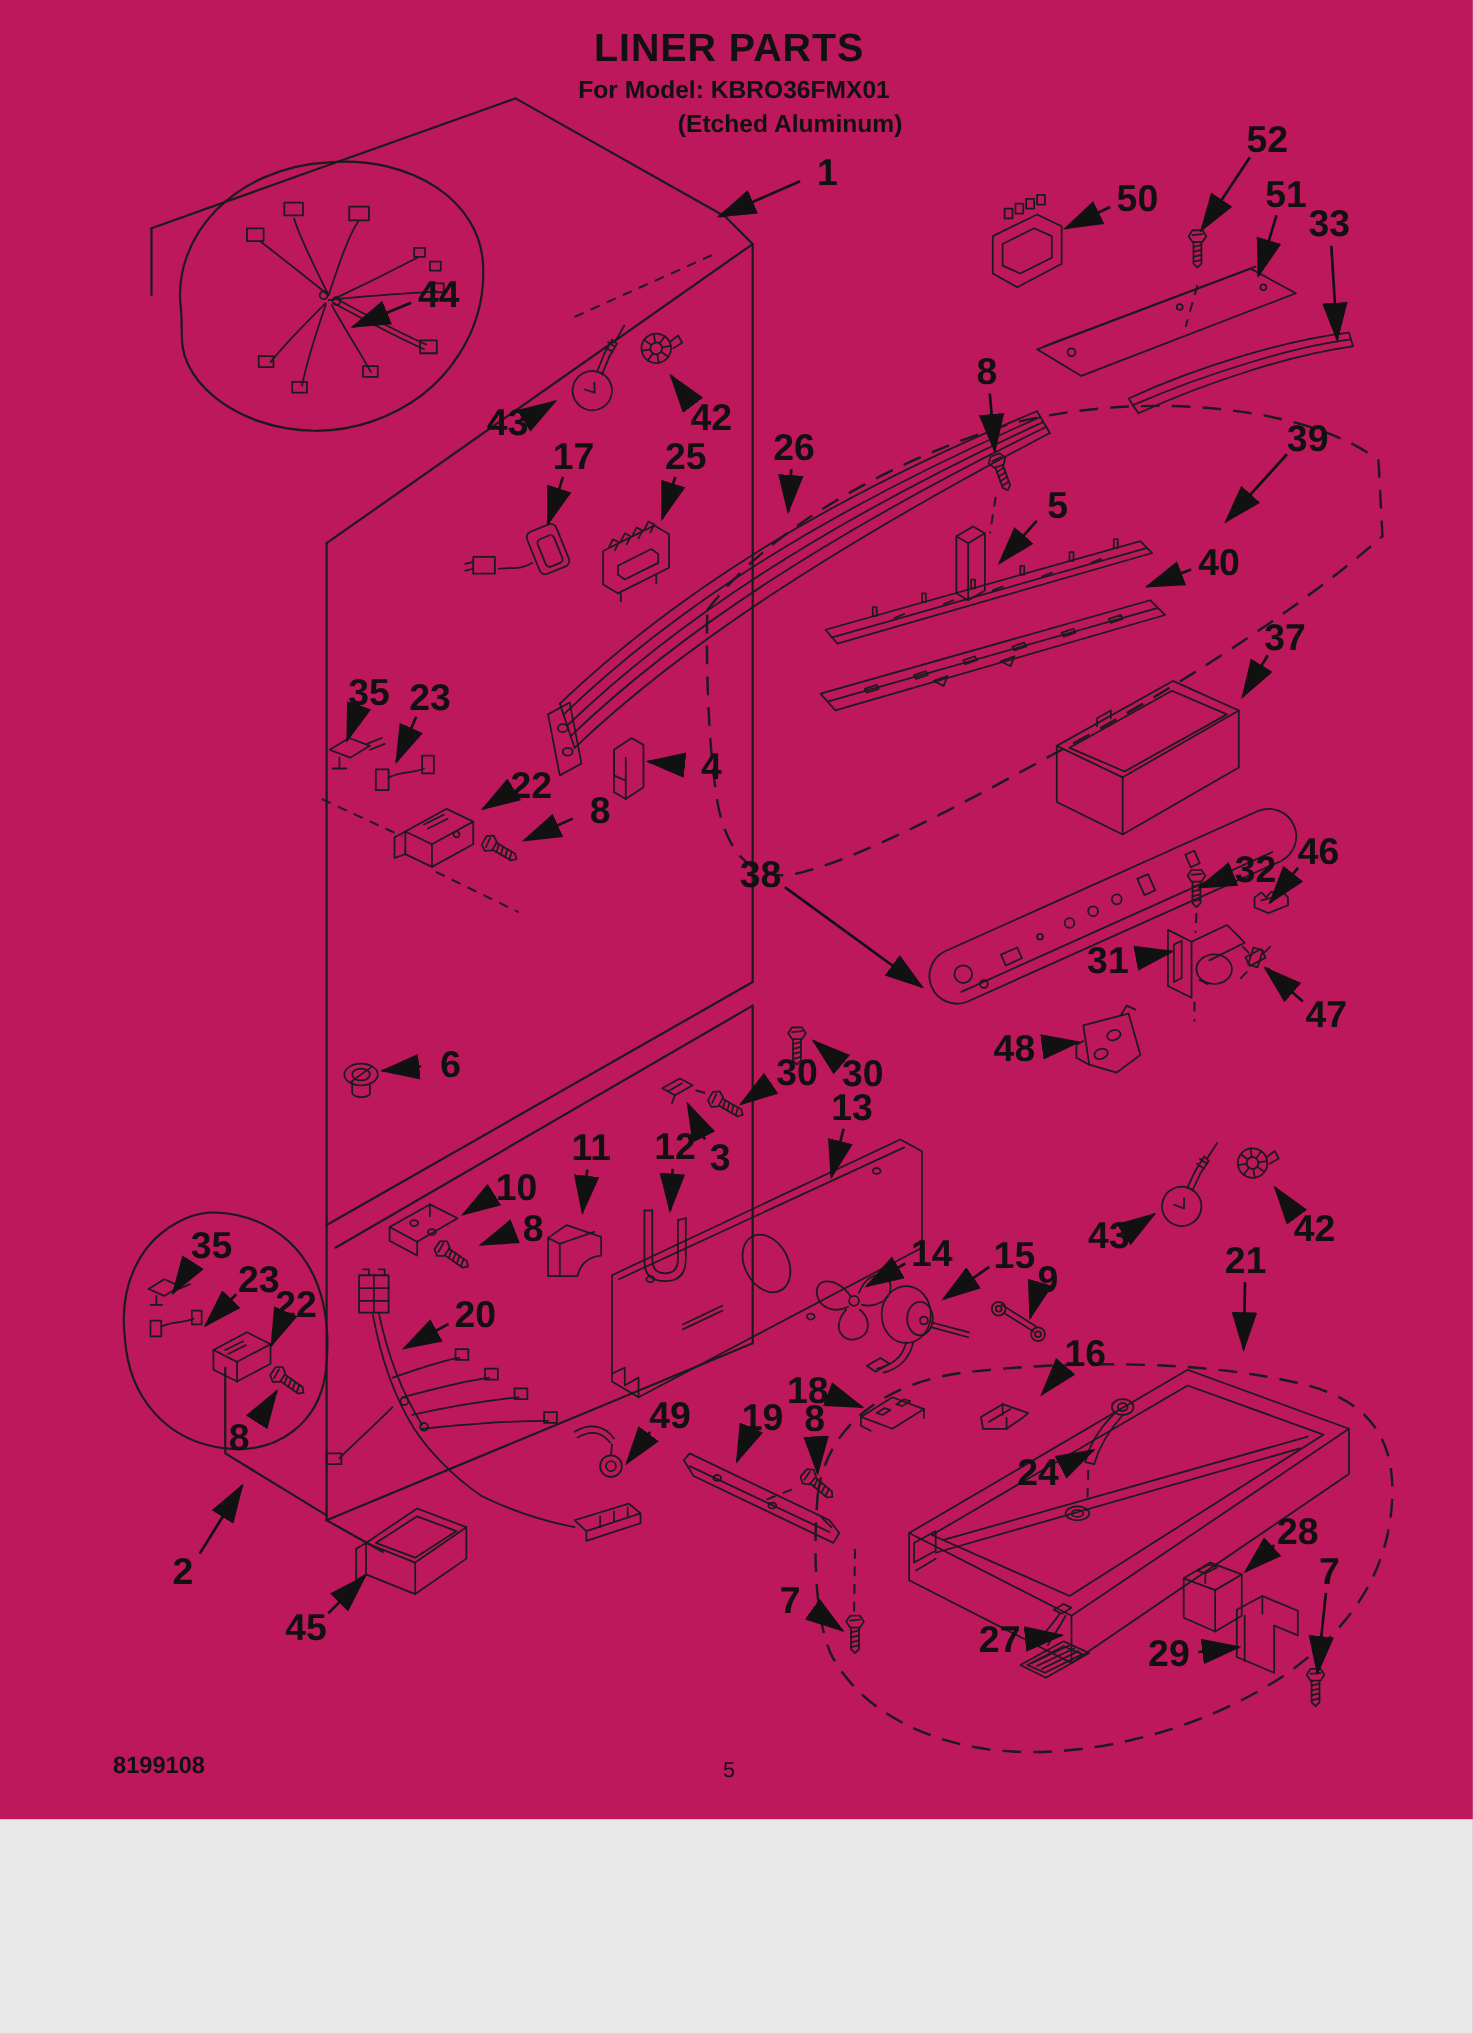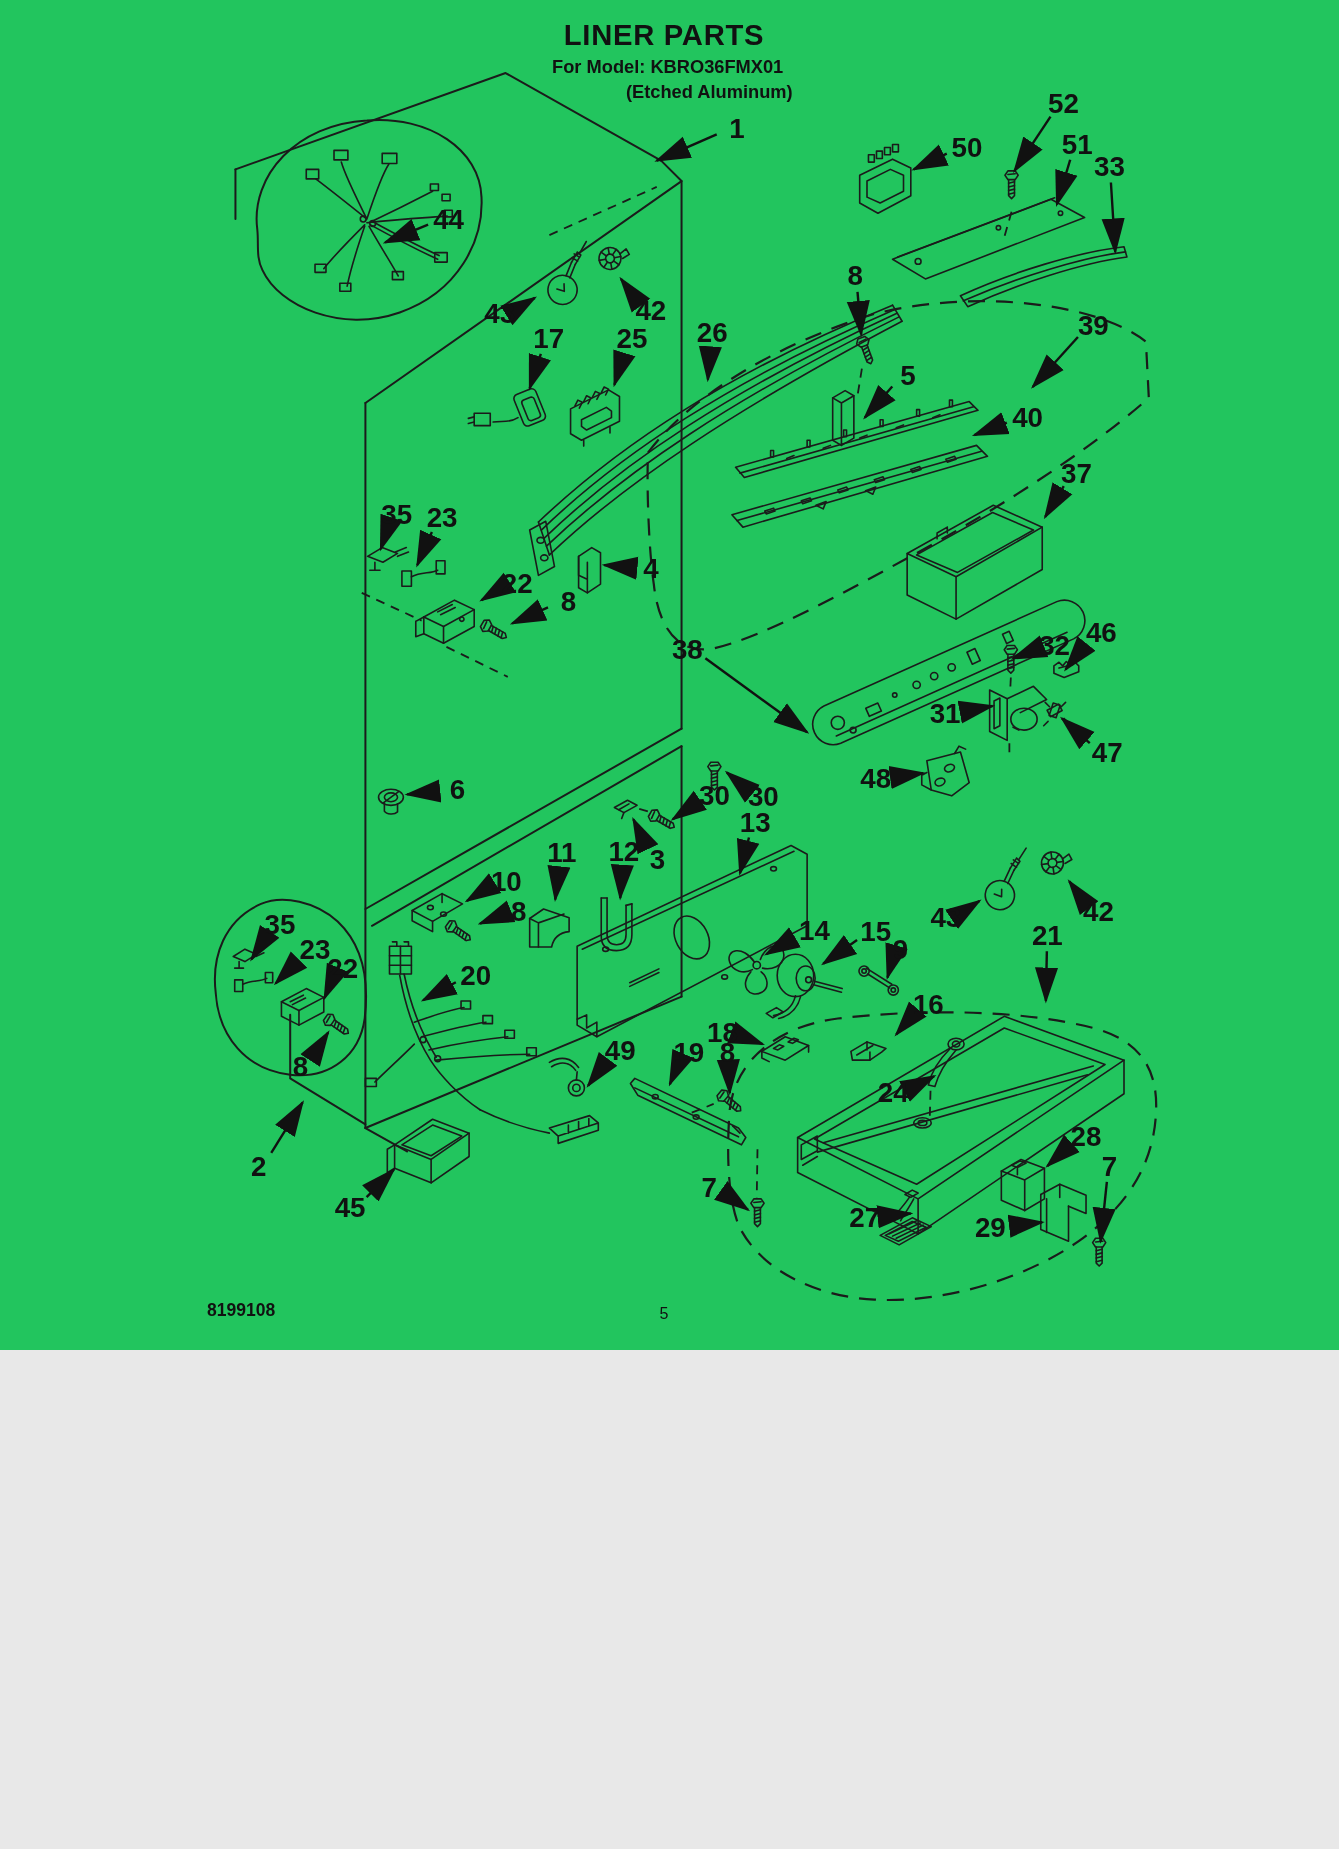--- a/index.html
+++ b/index.html
@@ -1,16 +1,16 @@
 <!DOCTYPE html>
 <html><head>
 <meta charset="utf-8">
 <style>
   html,body{margin:0;padding:0;background:#e8e8e8;}
-  .page{position:relative;width:1339px;height:1350px;margin:0 auto;background:#22c55e;
+  .page{position:relative;width:1339px;height:1654px;margin:0 auto;background:#be185d;
         font-family:"Liberation Sans", sans-serif;overflow:hidden;}
   svg{display:block;width:100%;height:100%;}
   svg *{vector-effect:non-scaling-stroke;}
   .ln{fill:none;stroke:#1b1b1b;stroke-width:2;stroke-linecap:round;stroke-linejoin:round;}
   .thin{fill:none;stroke:#1b1b1b;stroke-width:1.6;stroke-linecap:round;stroke-linejoin:round;}
   .dash{fill:none;stroke:#1b1b1b;stroke-width:2.2;stroke-dasharray:17 11;stroke-linecap:butt;}
   .dash2{fill:none;stroke:#1b1b1b;stroke-width:1.8;stroke-dasharray:9 7;}
   .callout-num{font-family:"Liberation Sans",sans-serif;font-weight:bold;font-size:38px;fill:#111;}
   .title1{font-weight:bold;font-size:40px;fill:#111;letter-spacing:1px;}
   .title2{font-weight:bold;font-size:25px;fill:#111;}

